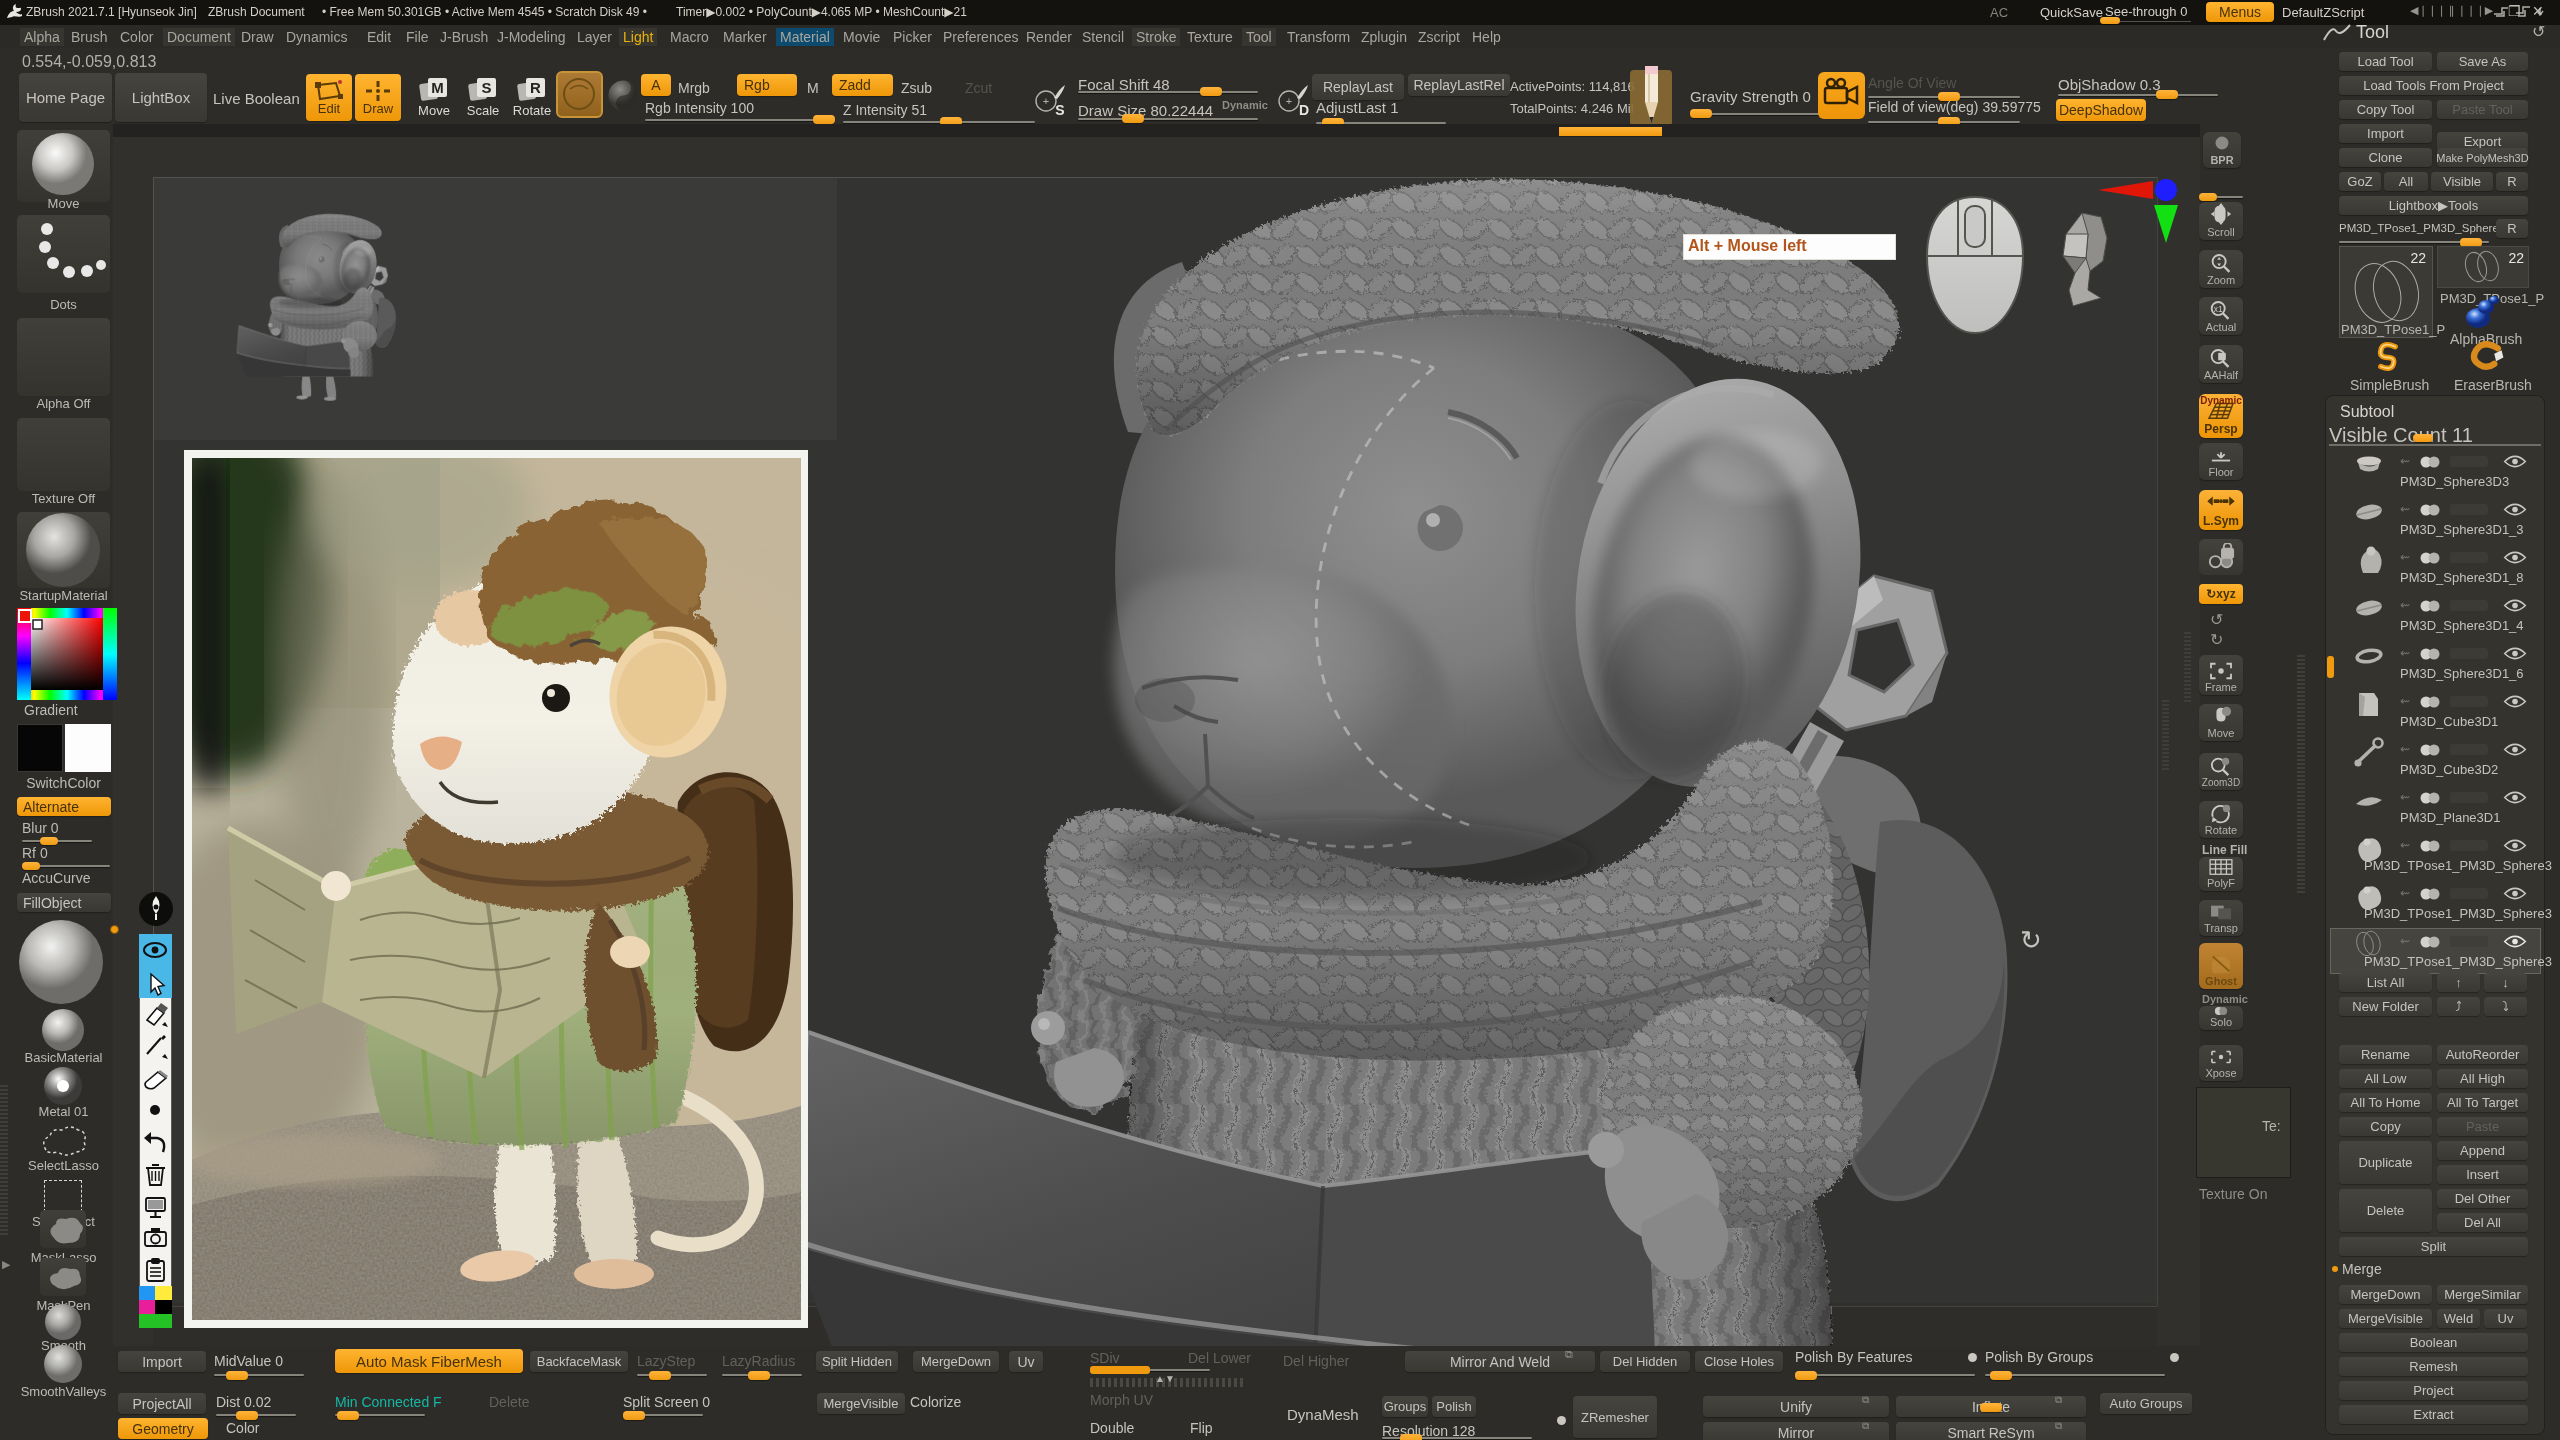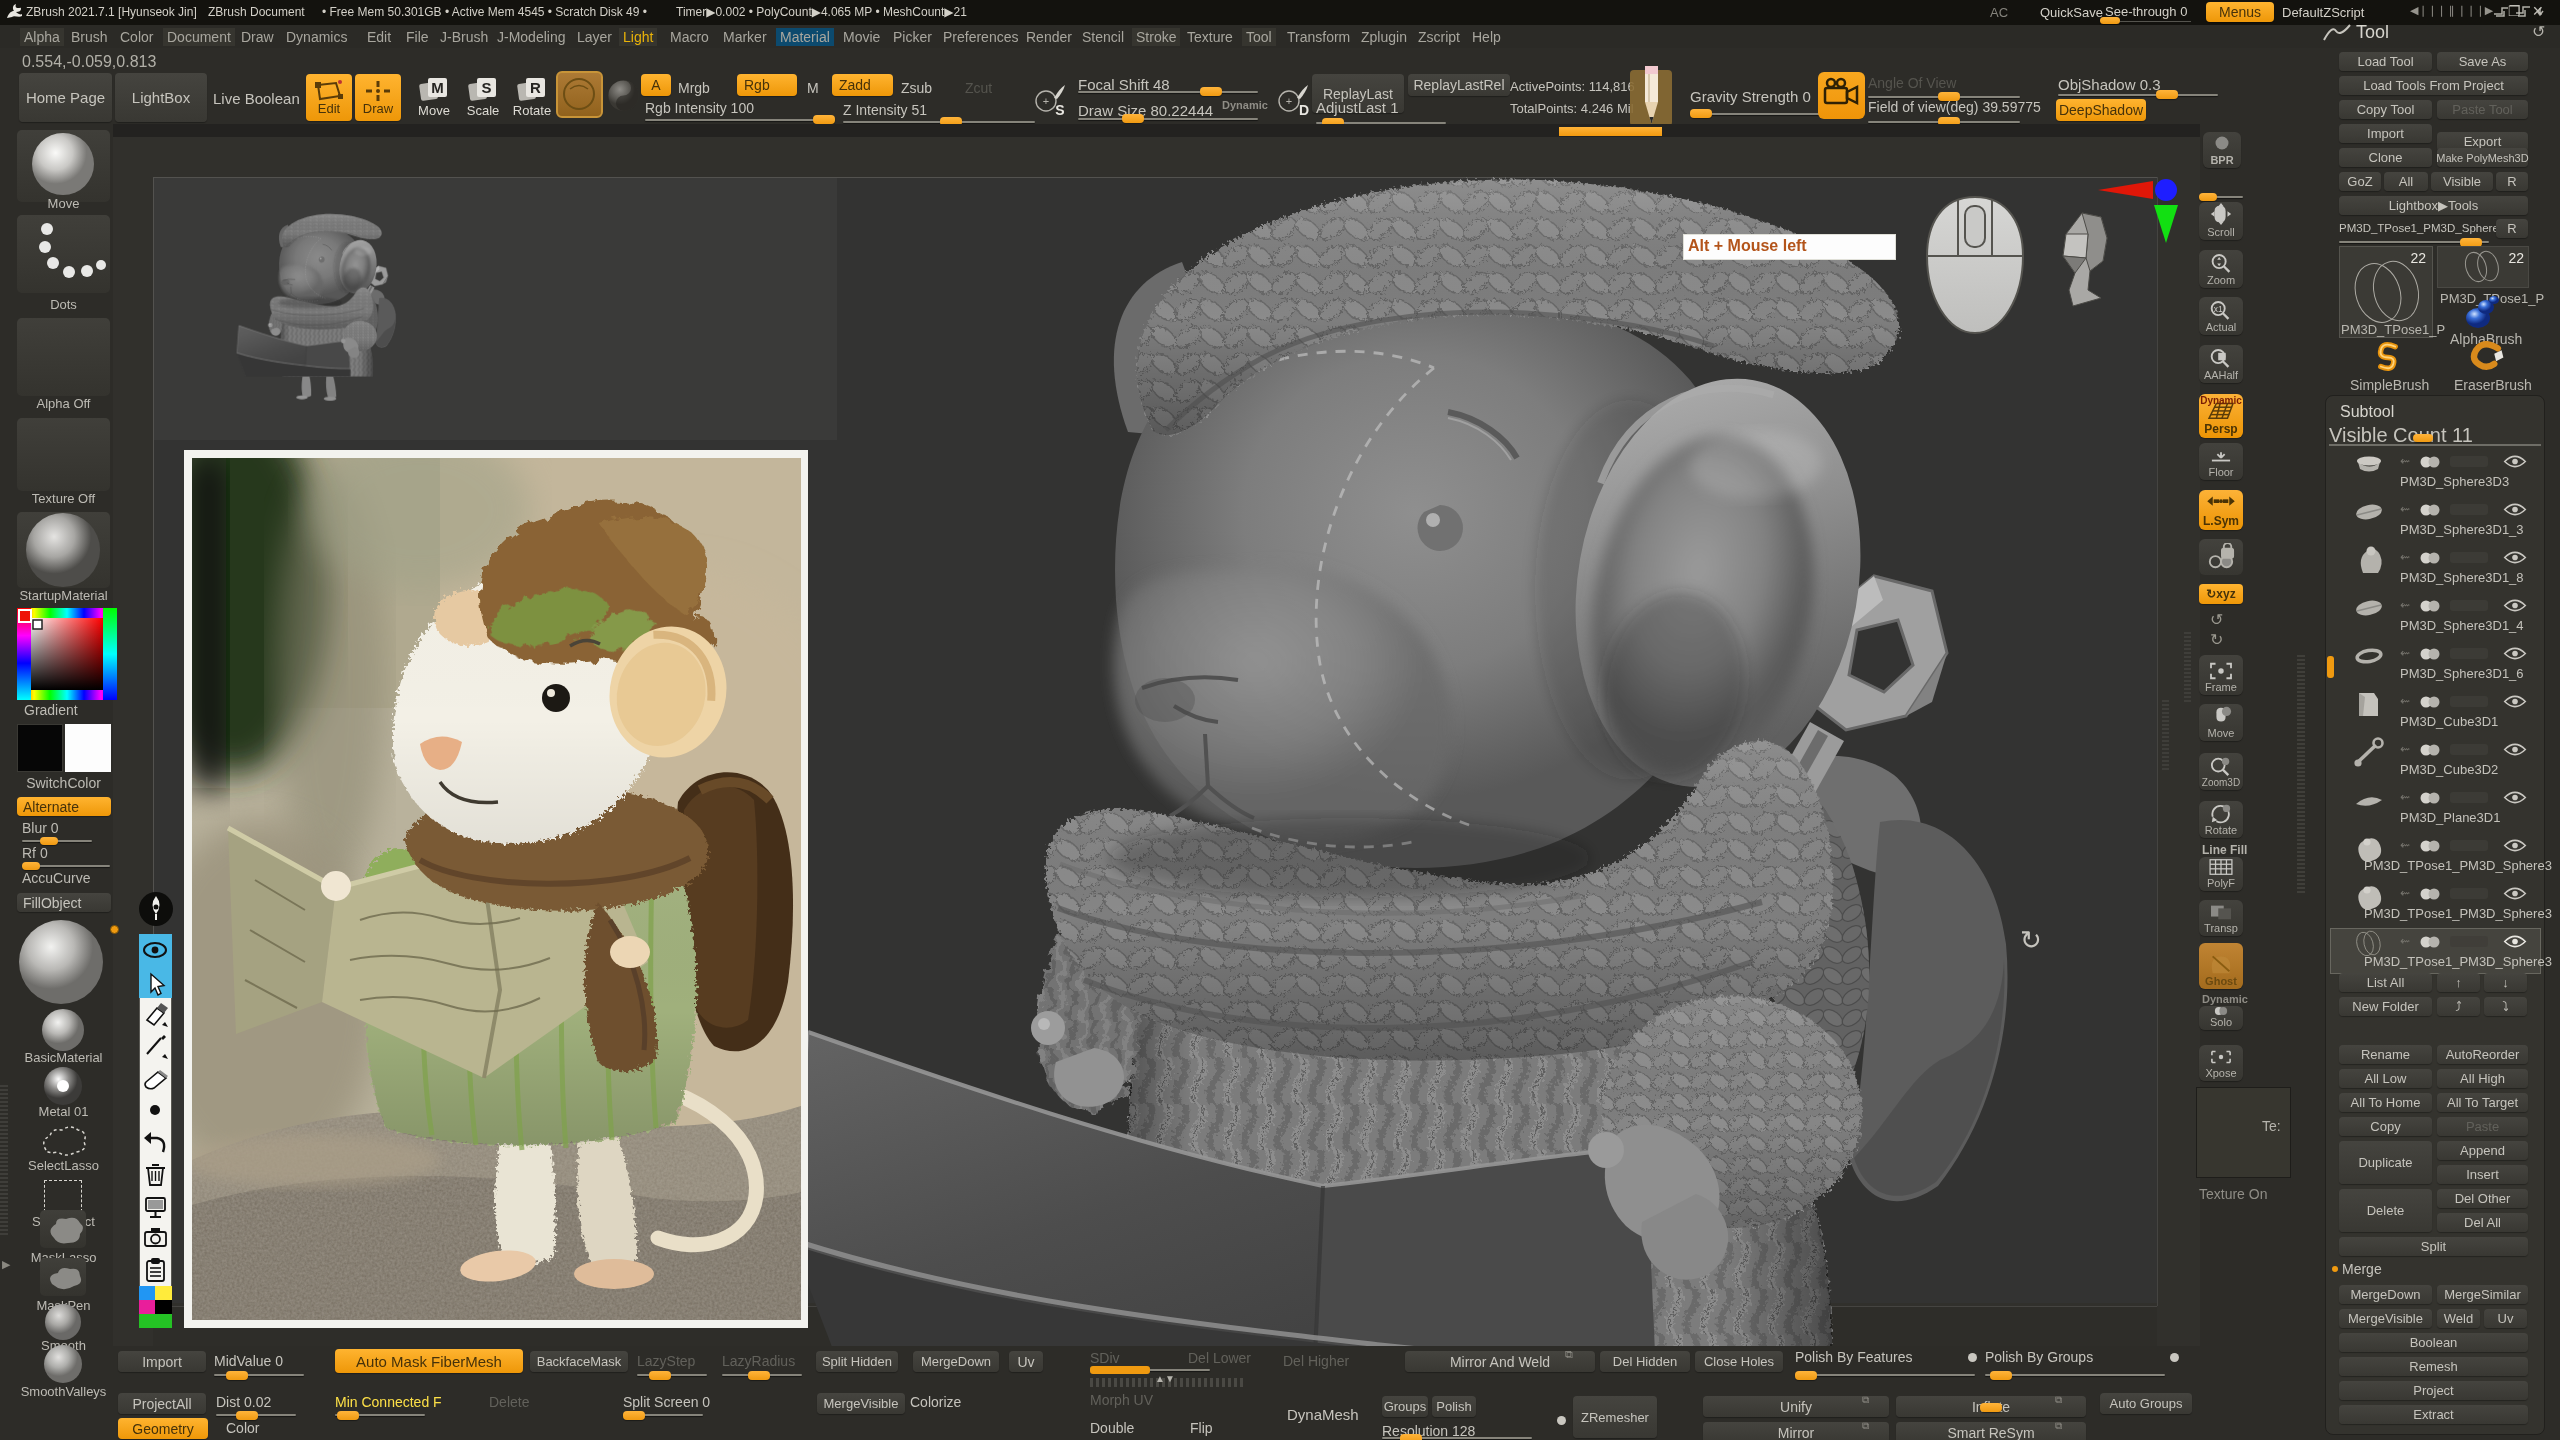--- a/index.html
+++ b/index.html
@@ -158,21 +158,21 @@
 <div class="t" style="left:1078px;top:102px;color:#c6c4bd;font-size:15px;font-weight:normal;">Draw Size 80.22444</div>
 <div class="sl" style="left:1078px;top:118px;width:180px"></div>
 <div class="hd" style="left:1122px;top:114px"></div>
 <div class="t" style="left:1222px;top:99px;color:#8f8d86;font-size:11px;font-weight:bold;">Dynamic</div>
 <svg class="a" style="left:1276px;top:84px" width="34" height="34" viewBox="0 0 34 34">
 <circle cx="13" cy="17" r="10" fill="none" stroke="#b5b3ac" stroke-width="1.4"></circle>
     <text x="13" y="21" fill="#b5b3ac" font-size="11" text-anchor="middle">+</text>
 <path d="M21 14 q6 -10 11 -13 q-2 7 -8 14 z" fill="#d8d6cf"></path>
     <text x="28" y="31" fill="#e8e6e0" font-size="14" font-weight="bold" text-anchor="middle">D</text>
   </svg>
-<div class="btn" style="left:1312px;top:74px;width:92px;height:39px;font-size:14px">ReplayLast</div>
+<div class="btn" style="left:1312px;top:74px;width:92px;height:26px;font-size:14px">ReplayLast</div>
 <div class="btn" style="left:1408px;top:74px;width:102px;height:22px;font-size:14px">ReplayLastRel</div>
 <div class="t" style="left:1316px;top:99px;color:#c6c4bd;font-size:15px;font-weight:normal;">AdjustLast 1</div>
 <div class="sl" style="left:1316px;top:122px;width:130px"></div>
 <div class="hd" style="left:1322px;top:118px"></div>
 <div class="t" style="left:1510px;top:79px;color:#c6c4bd;font-size:13px;font-weight:normal;">ActivePoints: 114,816</div>
 <div class="t" style="left:1510px;top:101px;color:#c6c4bd;font-size:13px;font-weight:normal;">TotalPoints: 4.246 Mil</div>
 <div class="a" style="left:1630px;top:70px;width:42px;height:56px;background:#8a6b33;border-radius:4px;opacity:.9"></div>
 <svg class="a" style="left:1632px;top:64px" width="38" height="64" viewBox="0 0 38 64">
 <rect x="13" y="2" width="13" height="8" fill="#f2c9cf"></rect>
     <rect x="13" y="10" width="13" height="28" fill="#f5e9d8"></rect>
@@ -1217,21 +1217,21 @@
 <div class="t" style="left:1090px;top:1350px;color:#62615b;font-size:14px;font-weight:normal;">SDiv</div>
 <div class="sl" style="left:1090px;top:1369px;width:120px"></div>
 <div class="a" style="left:1090px;top:1366px;width:60px;height:8px;background:#f09a10;border-radius:3px"></div>
 <div class="t" style="left:1188px;top:1350px;color:#62615b;font-size:14px;font-weight:normal;">Del Lower</div>
 <div class="a" style="left:1090px;top:1378px;width:155px;height:9px;background:repeating-linear-gradient(90deg,#4a4944 0 3px,#2d2c28 3px 6px)"></div>
 <div class="t" style="left:1155px;top:1373px;color:#b5b3ac;font-size:10px;font-weight:normal;">▲▼</div>
 <div class="btn" style="left:118px;top:1393px;width:88px;height:21px;font-size:14px;">ProjectAll</div>
 <div class="t" style="left:216px;top:1394px;color:#c6c4bd;font-size:14px;font-weight:normal;">Dist 0.02</div>
 <div class="sl" style="left:216px;top:1414px;width:80px"></div>
 <div class="hd" style="left:236px;top:1411px"></div>
-<div class="t" style="left:335px;top:1394px;color:#fde047;font-size:14px;font-weight:normal;">Min Connected F</div>
+<div class="t" style="left:335px;top:1394px;color:#14b8a6;font-size:14px;font-weight:normal;">Min Connected F</div>
 <div class="sl" style="left:335px;top:1414px;width:90px"></div>
 <div class="hd" style="left:337px;top:1411px"></div>
 <div class="t" style="left:489px;top:1394px;color:#62615b;font-size:14px;font-weight:normal;">Delete</div>
 <div class="t" style="left:623px;top:1394px;color:#c6c4bd;font-size:14px;font-weight:normal;">Split Screen 0</div>
 <div class="sl" style="left:623px;top:1414px;width:80px"></div>
 <div class="hd" style="left:623px;top:1411px"></div>
 <div class="btn" style="left:817px;top:1393px;width:88px;height:21px;font-size:13px;">MergeVisible</div>
 <div class="t" style="left:910px;top:1394px;color:#c6c4bd;font-size:14px;font-weight:normal;">Colorize</div>
 <div class="t" style="left:1090px;top:1392px;color:#62615b;font-size:14px;font-weight:normal;">Morph UV</div>
 <div class="btn bo" style="left:118px;top:1418px;width:90px;height:21px;font-size:14px;">Geometry</div>

